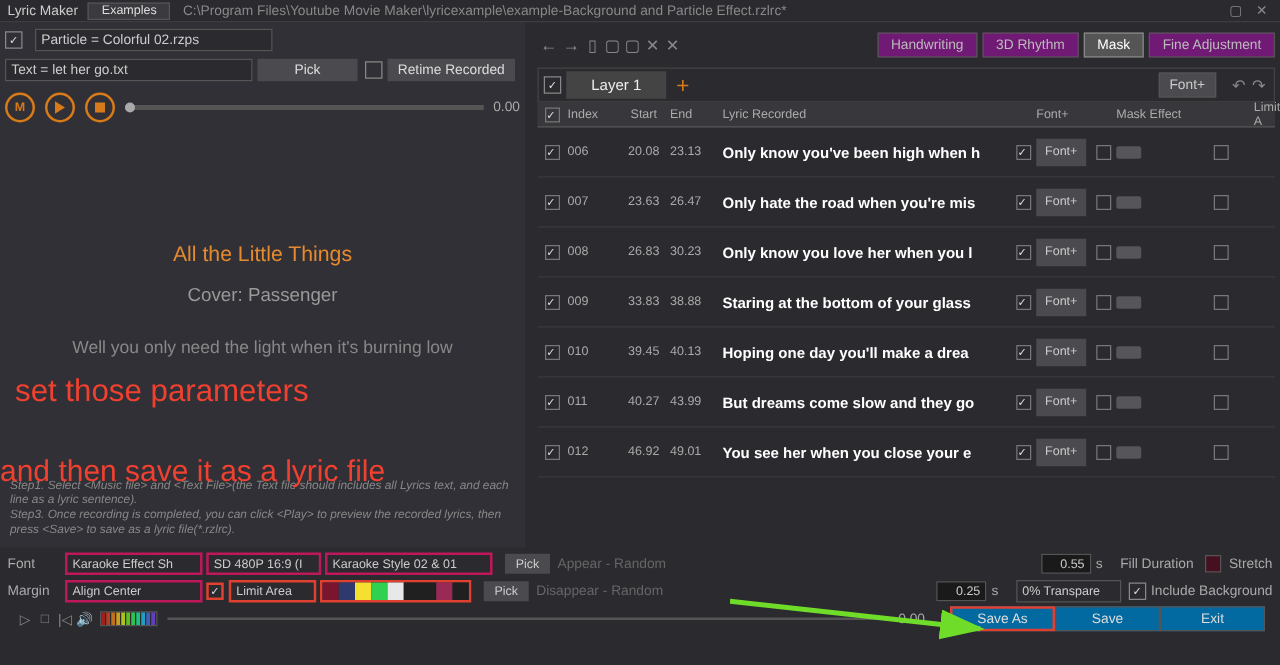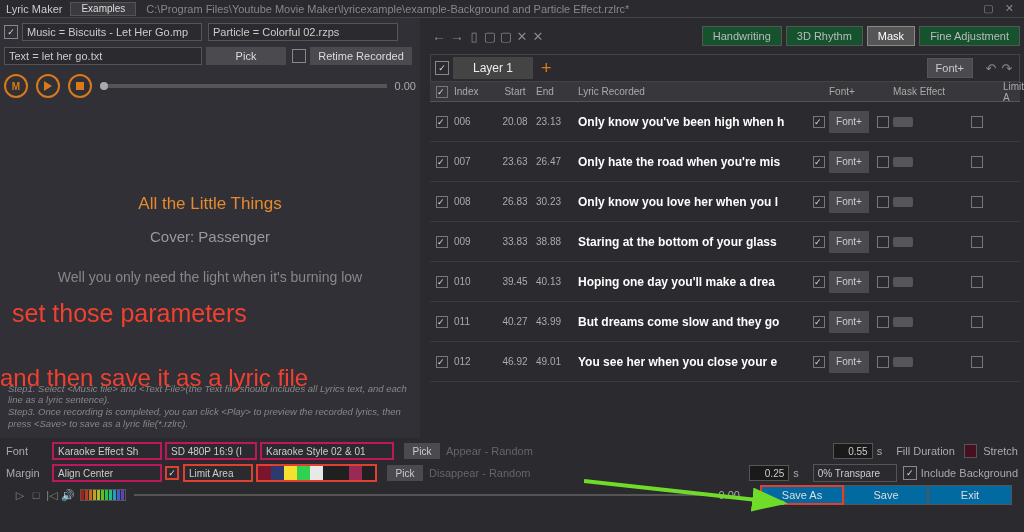--- a/index.html
+++ b/index.html
@@ -39,21 +39,21 @@
     .preview-title { color:#e68a2e; font-size:17px; margin-bottom:14px; }
     .preview-sub { color:#999; font-size:15px; margin-bottom:24px; }
     .preview-line { color:#888; font-size:14px; text-align:center; }
     .overlay-txt { position:absolute; left:12px; top:300px; font-size:25px; color:#f04030; line-height:1.1; z-index:5; pointer-events:none; }
     .overlay-txt2 { position:absolute; left:0; top:332px; font-size:24px; color:#f04030; z-index:5; pointer-events:none;margin-top:32px; }
     .steps { color:#888; font-size:9.5px; font-style:italic; padding:4px; line-height:1.25; }
     .right-pane { flex:1; background:#2a2a2f; padding:4px 4px 4px 10px; display:flex; flex-direction:column; }
     .top-row { display:flex; align-items:center; height:28px; margin-bottom:4px; }
     .nav-arrow { width:18px; color:#888; font-size:14px; text-align:center; }
     .spacer { flex:1; }
-    .top-btn { background:#14532d; border:1px solid #555; color:#bbb; padding:3px 10px; font-size:11px; margin-left:4px; height:20px; }
+    .top-btn { background:#701a75; border:1px solid #555; color:#bbb; padding:3px 10px; font-size:11px; margin-left:4px; height:20px; }
     .top-btn.active { background:#555; color:#fff; border-color:#888; }
     .layer-row { display:flex; align-items:center; height:28px; background:#2a2a2f; border:1px solid #444; padding:0 4px; }
     .layer-tab { background:#444; color:#eee; padding:4px 20px; font-size:12px; }
     .plus-ic { color:#d77a1a; font-size:18px; margin-left:8px; }
     .font-plus-hdr { background:#4a4a4f; color:#ccc; padding:3px 8px; margin-left:auto; border:1px solid #555; }
     .table-hdr { display:flex; height:20px; background:#38383c; border-bottom:1px solid #555; align-items:center; font-size:10px; color:#aaa; }
     .cell-chk { width:24px; display:flex; justify-content:center; }
     .cell-idx { width:40px; }
     .cell-st { width:42px;text-align:center; }
     .cell-ed { width:42px; }
@@ -96,21 +96,20 @@
   <span class="app-title">Lyric Maker</span>
   <div class="examples-btn">Examples</div>
   <span class="file-path">C:\Program Files\Youtube Movie Maker\lyricexample\example-Background and Particle Effect.rzlrc*</span>
   <span class="win-ctrls">▢ ✕</span>
 </div>
 
 <div class="main">
   <div class="left-pane">
     <div class="field-row">
       <div class="check">✓</div>
-      <input class="text-in small-input" value="Music = Biscuits - Let Her Go.mp" style="">
       <div style="width:6px"></div>
       <input class="text-in particle-in" value="Particle = Colorful 02.rzps" style="">
     </div>
     <div class="field-row">
       <input class="text-in" style="width: 198px; flex: 0 0 auto;" value="Text = let her go.txt">
       <button class="pick-btn" style="width:80px">Pick</button>
       <div class="retime-chk"></div>
       <button class="retime-btn">Retime Recorded</button>
     </div>
     <div class="transport">

